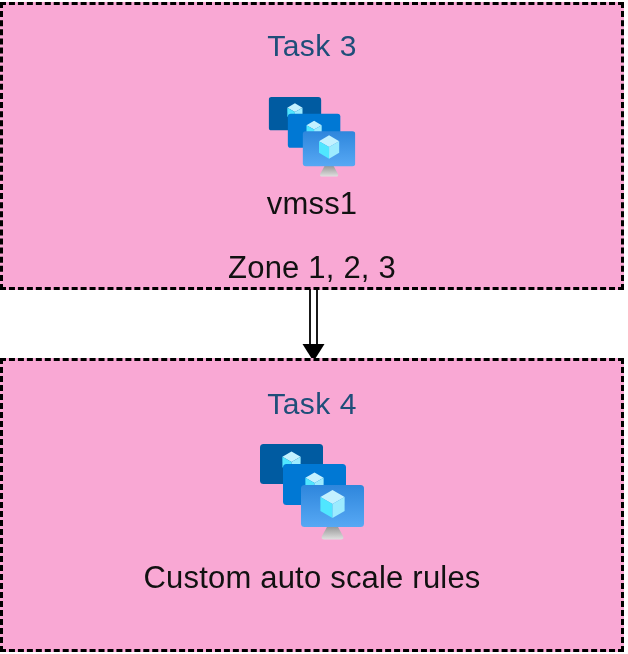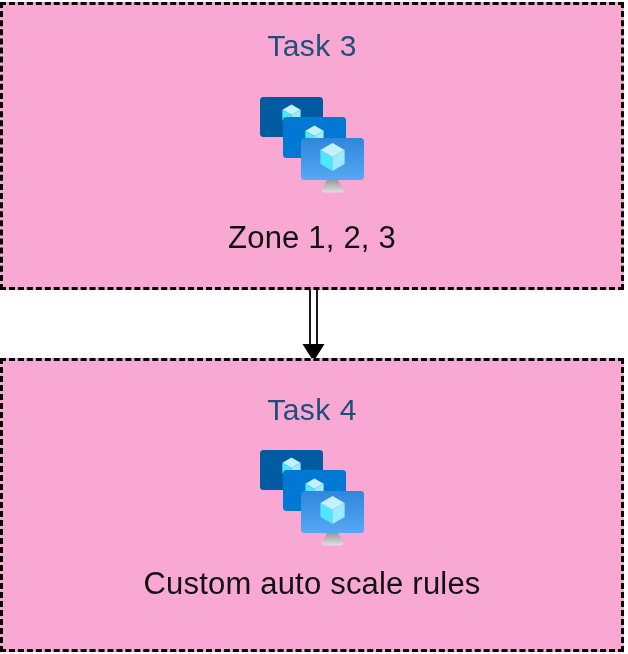--- a/index.html
+++ b/index.html
@@ -28,21 +28,21 @@
   .task-box.top { top: 2px; height: 282px; }
   .task-box.bottom { top: 358px; height: 288px; }
 
   .task-title {
     font-size: 30px;
     line-height: 38px;
     color: #1f4e79;
     letter-spacing: 0.5px;
   }
   .top .task-title { margin-top: 22px; }
-  .bottom .task-title { margin-top: 30px; }
+  .bottom .task-title { margin-top: 24px; }
 
   .vmss-icon { display: block; }
   .top .vmss-icon { margin-top: 32px; }
   .bottom .vmss-icon { margin-top: 21px; }
 
   .body-label {
     font-size: 31px;
     line-height: 38px;
     color: #111111;
     letter-spacing: 0.2px;
@@ -96,20 +96,21 @@
       <polygon points="84.6,53 72.5,60 72.5,74 84.6,67" fill="#9cebff"></polygon>
     </symbol>
   </defs>
 </svg>
 
 <div class="task-box top">
   <div class="task-title">Task 3</div>
   <svg class="vmss-icon" width="104" height="96" viewBox="0 0 104 96">
     <use href="#vmss-symbol"></use>
   </svg>
+  <div class="body-label first">vmss1</div>
   <div class="body-label">Zone 1, 2, 3</div>
 </div>
 
 <svg class="connector" width="28" height="73" viewBox="0 0 28 73">
   <line x1="10" y1="0" x2="10" y2="57" stroke="#000000" stroke-width="1.8"></line>
   <line x1="17" y1="0" x2="17" y2="57" stroke="#000000" stroke-width="1.8"></line>
   <polygon points="2.5,55 24.5,55 13.5,72.5" fill="#000000"></polygon>
 </svg>
 
 <div class="task-box bottom">

